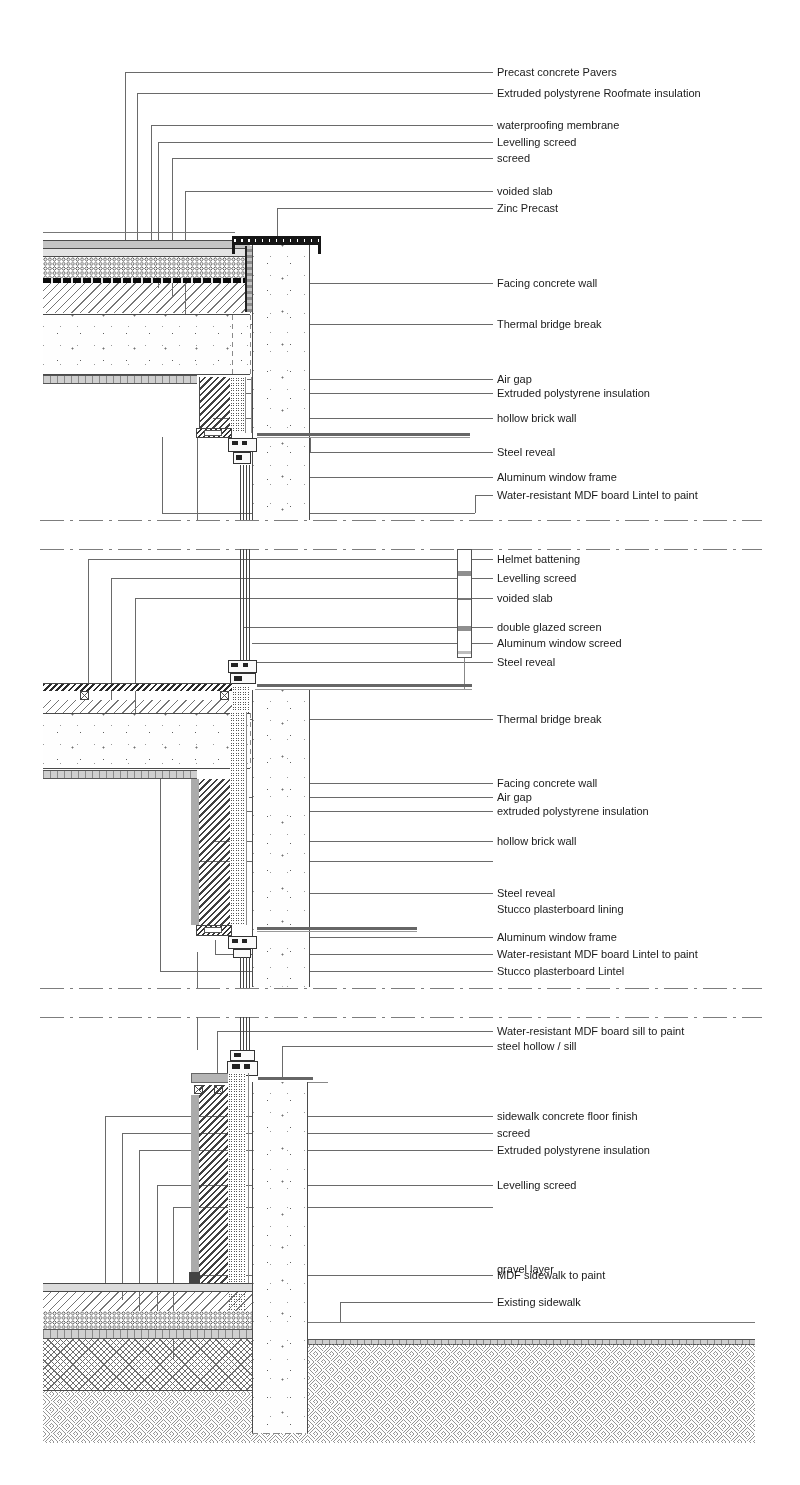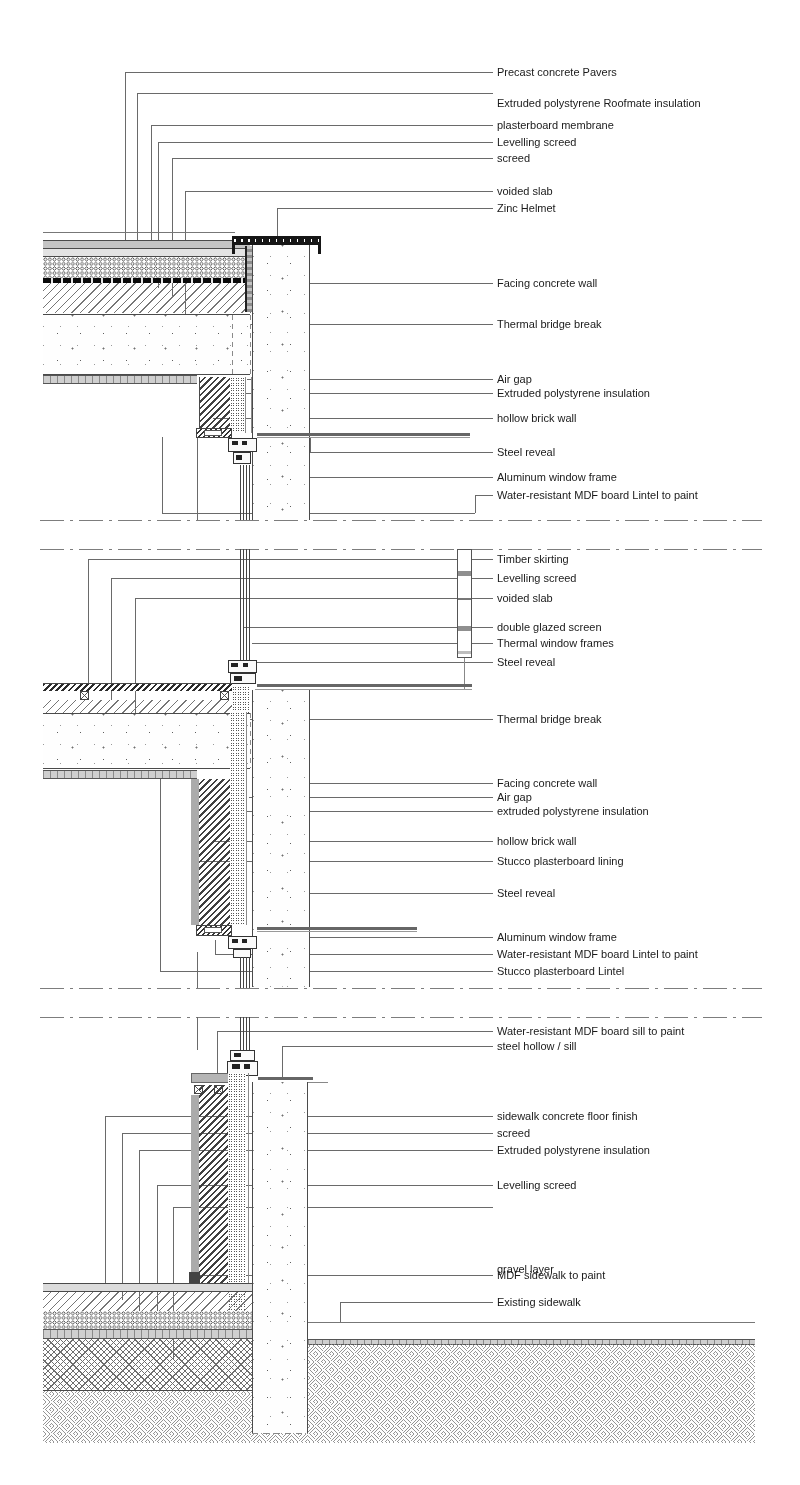--- a/index.html
+++ b/index.html
@@ -38,26 +38,26 @@
   .bt{border-top:1px solid #4a4a4a}.bb{border-bottom:1px solid #4a4a4a}
   .bl{border-left:1px solid #4a4a4a}.br{border-right:1px solid #4a4a4a}
   .bx{box-sizing:border-box}
 </style>
 </head>
 <body>
 
 <div class="sheet">
 
   <div class="lbl" style="top:66px">Precast concrete Pavers</div>
-  <div class="lbl" style="top:97px">Extruded polystyrene Roofmate insulation</div>
-  <div class="lbl" style="top:119px">plasterboard membrane</div>
+  <div class="lbl" style="top:87px">Extruded polystyrene Roofmate insulation</div>
+  <div class="lbl" style="top:119px">waterproofing membrane</div>
   <div class="lbl" style="top:136px">Levelling screed</div>
   <div class="lbl" style="top:152px">screed</div>
   <div class="lbl" style="top:185px">voided slab</div>
-  <div class="lbl" style="top:202px">Zinc Helmet</div>
+  <div class="lbl" style="top:202px">Zinc Precast</div>
   <div class="lbl" style="top:277px">Facing concrete wall</div>
   <div class="lbl" style="top:318px">Thermal bridge break</div>
   <div class="lbl" style="top:373px">Air gap</div>
   <div class="lbl" style="top:387px">Extruded polystyrene insulation</div>
   <div class="lbl" style="top:412px">hollow brick wall</div>
   <div class="lbl" style="top:446px">Steel reveal</div>
   <div class="lbl" style="top:471px">Aluminum window frame</div>
   <div class="lbl" style="top:489px">Water-resistant MDF board Lintel to paint</div>
 
   <div class="hl" style="left:125px;width:368px;top:72px"></div>
@@ -123,32 +123,32 @@
   <div class="hl" style="left:257px;top:437px;width:213px;background:#999"></div>
   <div class="vl" style="left:240px;top:465px;height:55px;background:#444"></div>
   <div class="vl" style="left:243px;top:465px;height:55px;background:#444"></div>
   <div class="vl" style="left:246px;top:465px;height:55px;background:#444"></div>
   <div class="vl" style="left:249px;top:465px;height:55px;background:#444"></div>
 
   <div class="dash" style="top:520px"></div>
 
   <div class="dash" style="top:549px"></div>
 
-  <div class="lbl" style="top:553px">Timber skirting</div>
+  <div class="lbl" style="top:553px">Helmet battening</div>
   <div class="lbl" style="top:572px">Levelling screed</div>
   <div class="lbl" style="top:592px">voided slab</div>
   <div class="lbl" style="top:621px">double glazed screen</div>
-  <div class="lbl" style="top:637px">Thermal window frames</div>
+  <div class="lbl" style="top:637px">Aluminum window screed</div>
   <div class="lbl" style="top:656px">Steel reveal</div>
   <div class="lbl" style="top:713px">Thermal bridge break</div>
   <div class="lbl" style="top:777px">Facing concrete wall</div>
   <div class="lbl" style="top:791px">Air gap</div>
   <div class="lbl" style="top:805px">extruded polystyrene insulation</div>
   <div class="lbl" style="top:835px">hollow brick wall</div>
-  <div class="lbl" style="top:855px">Stucco plasterboard lining</div>
+  <div class="lbl" style="top:903px">Stucco plasterboard lining</div>
   <div class="lbl" style="top:887px">Steel reveal</div>
   <div class="lbl" style="top:931px">Aluminum window frame</div>
   <div class="lbl" style="top:948px">Water-resistant MDF board Lintel to paint</div>
   <div class="lbl" style="top:965px">Stucco plasterboard Lintel</div>
 
   <div class="hl" style="left:88px;width:405px;top:559px"></div>
   <div class="hl" style="left:111px;width:382px;top:578px"></div>
   <div class="hl" style="left:135px;width:358px;top:598px"></div>
   <div class="hl" style="left:243px;width:250px;top:627px"></div>
   <div class="hl" style="left:252px;width:241px;top:643px"></div>

